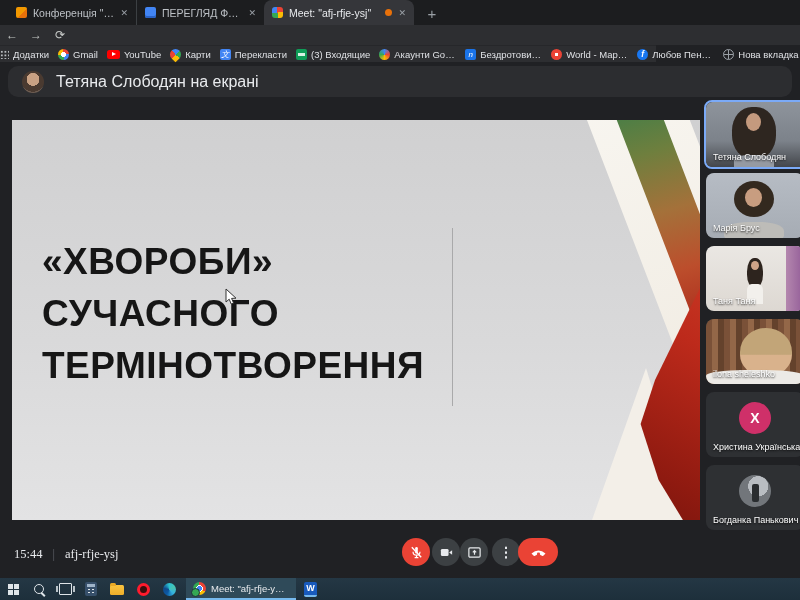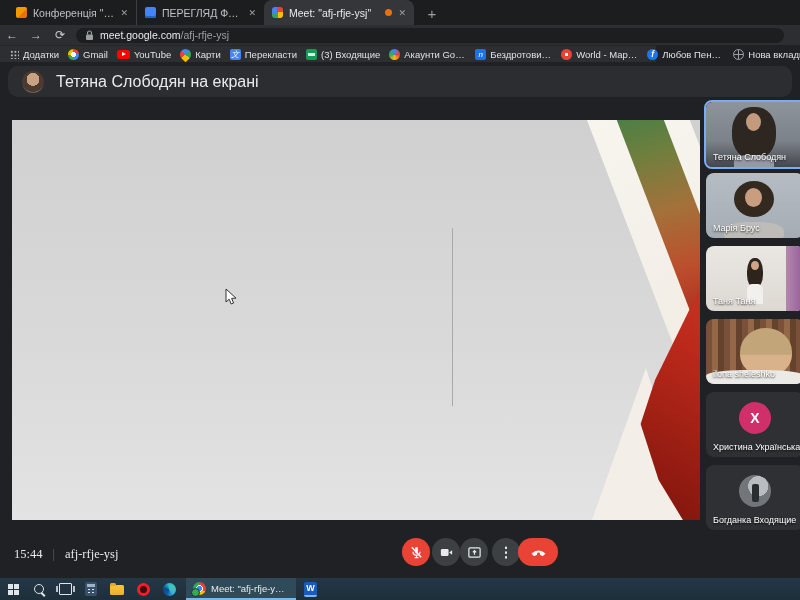--- a/index.html
+++ b/index.html
@@ -23,21 +23,21 @@
   .newtab{width:24px;height:24px;color:#9aa0a6;font-size:15px;display:flex;align-items:center;justify-content:center;margin-left:6px;}
 
   .toolbar{position:absolute;top:25px;left:0;width:800px;height:20px;background:#2d2e31;display:flex;align-items:center;}
   .navbtn{color:#c4c7c5;font-size:12px;width:24px;text-align:center;flex:none;}
   .omnibox{height:15px;background:#1d1e20;border-radius:8px;margin-left:4px;flex:1;max-width:690px;
            display:flex;align-items:center;padding:0 9px;gap:6px;}
   .urlhost{color:#e8eaed;font-size:10.5px;}
   .urlpath{color:#9aa0a6;font-size:10.5px;margin-left:-6px;}
 
   .bookmarks{position:absolute;top:45px;left:0;width:656px;height:17px;background:#2d2e31;
-             border-top:1px solid #26272a;display:flex;align-items:center;gap:9px;padding-left:10px;box-sizing:border-box;}
+             border-top:1px solid #26272a;display:flex;align-items:center;gap:9px;padding-left:0;box-sizing:border-box;}
   .bm{display:flex;align-items:center;gap:4px;color:#dfe1e5;font-size:9.5px;flex:none;}
   .bm span{max-width:62px;overflow:hidden;text-overflow:ellipsis;white-space:nowrap;}
   .bi{width:11px;height:11px;border-radius:2px;flex:none;position:relative;}
   .bi-apps{width:9px;height:9px;border-radius:0;background-image:radial-gradient(circle,#b8bcc0 1.1px,transparent 1.3px);background-size:3.6px 3.6px;}
   .bi-gmail{border-radius:50%;background:radial-gradient(circle,#fff 0 2.3px,transparent 2.4px),conic-gradient(#ea4335 0 25%,#4285f4 25% 50%,#34a853 50% 75%,#fbbc04 75%);}
   .bi-yt{width:13px;height:9px;border-radius:2.5px;background:#f00;}
   .bi-yt::after{content:'';position:absolute;left:5px;top:2.5px;border-left:4px solid #fff;border-top:2.2px solid transparent;border-bottom:2.2px solid transparent;}
   .bi-maps{border-radius:50% 50% 50% 0;transform:rotate(-45deg);background:conic-gradient(#4285f4 0 25%,#34a853 25% 50%,#fbbc04 50% 75%,#ea4335 75%);}
   .bi-translate{background:#4285f4;color:#fff;font-size:8px;display:flex;align-items:center;justify-content:center;}
   .bi-inbox{background:#0f9d58;}
@@ -166,28 +166,20 @@
       <span class="media-dot"></span>
       <span class="tclose">✕</span>
     </div>
     <div class="newtab">+</div>
   </div>
 
   <div class="toolbar">
     <span class="navbtn">←</span>
     <span class="navbtn">→</span>
     <span class="navbtn">⟳</span>
-    <div class="omnibox">
-      <svg width="9" height="11" viewBox="0 0 9 11">
-        <rect x="1" y="4.5" width="7" height="5.5" rx="1" fill="#9aa0a6"></rect>
-        <path d="M2.5 4.5V3a2 2 0 0 1 4 0v1.5" fill="none" stroke="#9aa0a6" stroke-width="1.2"></path>
-      </svg>
-      <span class="urlhost">meet.google.com</span>
-      <span class="urlpath">/afj-rfje-ysj</span>
-    </div>
   </div>
 
   <div class="bookmarks">
     <div class="bm">
         <i class="bi bi-apps"></i>
         <span>Додатки</span>
       </div>
     <div class="bm">
         <i class="bi bi-gmail"></i>
         <span>Gmail</span>
@@ -236,20 +228,25 @@
     <div class="btext">Тетяна Слободян на екрані</div>
   </div>
 
   <div class="slide">
     <div class="decor">
       <div class="sash-white d"></div>
       <div class="sash-grad d"></div>
       <div class="bottom-white d"></div>
       <div class="red-blade d"></div>
     </div>
+    <div class="slide-title">
+      <div>«ХВОРОБИ»</div>
+      <div>СУЧАСНОГО</div>
+      <div>ТЕРМІНОТВОРЕННЯ</div>
+    </div>
     <div class="vdivider"></div>
     <svg class="cursor" width="13" height="18" viewBox="0 0 13 18">
       <path d="M1 1 L1 14 L4.2 11.2 L6.2 16 L8.6 15 L6.6 10.4 L11 10.2 Z" fill="#fff" stroke="#333" stroke-width="1"></path>
     </svg>
   </div>
 
   <div class="tile speaking" style="top:100px;">
     <div class="ph ph1">
       <div class="d hair"></div>
       <div class="d face"></div>
@@ -280,21 +277,21 @@
       <div class="d sweater"></div>
     </div>
     <div class="nametag">ilona sheleshko</div>
   </div>
   <div class="tile dark-tile" style="top:392px;">
     <div class="big-avatar pink">X</div>
     <div class="nametag">Христина Українська</div>
   </div>
   <div class="tile dark-tile" style="top:465px;">
     <div class="big-avatar photo-av"></div>
-    <div class="nametag">Богданка Входящие</div>
+    <div class="nametag">Богданка Панькович</div>
   </div>
 
   <div class="statusbar">
     <div class="meetinfo">
       <span>15:44</span>
       <span class="sep">|</span>
       <span>afj-rfje-ysj</span>
     </div>
 
     <div class="ctl red" style="left:402px;">

